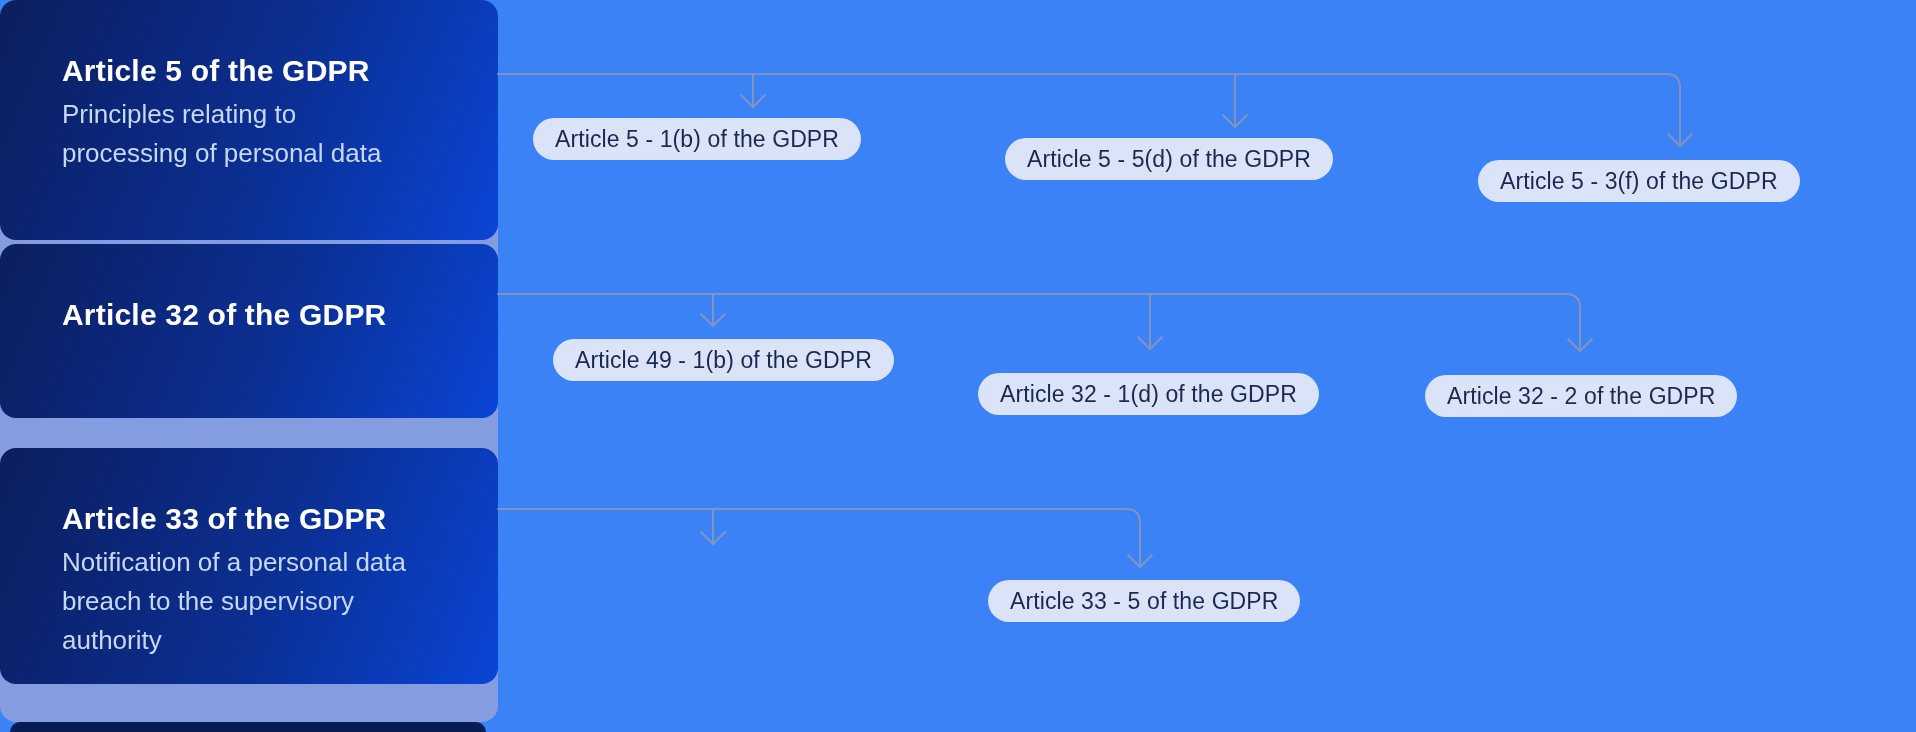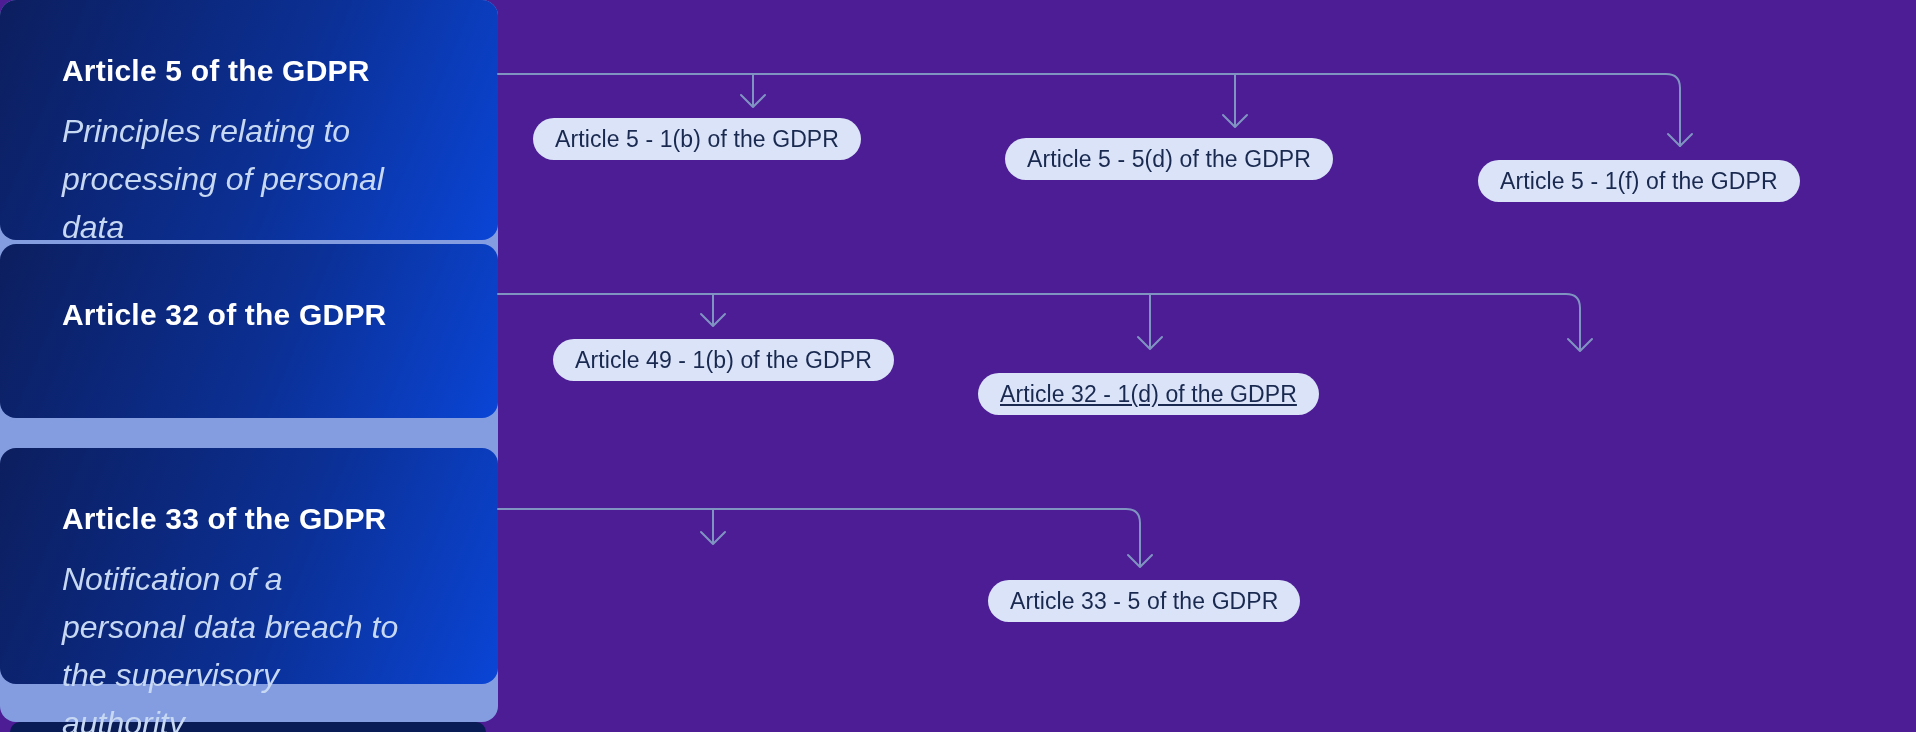--- a/index.html
+++ b/index.html
@@ -4,21 +4,21 @@
 <style>
   html, body { margin: 0; padding: 0; }
   body {
     font-family: "Liberation Sans", sans-serif;
     background: #e9edf5;
   }
   .canvas {
     position: relative;
     width: 1916px;
     height: 732px;
-    background: #4c1d95;
+    background: #3b82f6;
     overflow: hidden;
   }
 
   
   .stack-backing {
     position: absolute;
     left: 0; top: 0;
     width: 498px; height: 722px;
     background: #849de0;
     border-radius: 16px;
@@ -47,27 +47,26 @@
   .card-3 { top: 448px; height: 236px; }
 
   .card-title {
     color: #ffffff;
     font-size: 30px;
     font-weight: bold;
     letter-spacing: 0.2px;
     line-height: 1.15;
   }
   .card-subtitle {
-    margin-top: 18px;
+    margin-top: 6px;
     max-width: 348px;
     color: #c7d8f3;
-    font-size: 32px;
+    font-size: 26px;
     font-weight: normal;
     line-height: 1.5;
-    font-style: italic;
   }
 
   .connectors {
     position: absolute;
     left: 0; top: 0;
     width: 1916px; height: 732px;
     pointer-events: none;
   }
   .connectors path {
     fill: none;
@@ -89,21 +88,21 @@
     font-size: 23px;
     letter-spacing: 0.1px;
     white-space: nowrap;
   }
 
   
   .pill-0-0 { left: 533px;  top: 118px; }
   .pill-0-1 { left: 1005px; top: 138px; }
   .pill-0-2 { left: 1478px; top: 160px; }
   .pill-1-0 { left: 553px;  top: 339px; }
-  .pill-1-1 { left: 978px;  top: 373px; text-decoration: underline; }
+  .pill-1-1 { left: 978px;  top: 373px; }
   .pill-1-2 { left: 1425px; top: 375px; }
   .pill-2-0 { left: 550px;  top: 555px; }
   .pill-2-1 { left: 988px;  top: 580px; }
 </style>
 </head>
 <body>
 
 <div class="canvas">
 
   <div class="stack-backing"></div>
@@ -144,18 +143,19 @@
     <g>
       <path d="M498 509 H1126 Q1140 509 1140 523 V566"></path>
       <path d="M1128 555 L1140 567 L1152 555"></path>
       <path d="M713 509 V543"></path>
       <path d="M701 532 L713 544 L725 532"></path>
     </g>
   </svg>
 
   <div class="pill pill-0-0">Article 5 - 1(b) of the GDPR</div>
   <div class="pill pill-0-1">Article 5 - 5(d) of the GDPR</div>
-  <div class="pill pill-0-2">Article 5 - 1(f) of the GDPR</div>
+  <div class="pill pill-0-2">Article 5 - 3(f) of the GDPR</div>
   <div class="pill pill-1-0">Article 49 - 1(b) of the GDPR</div>
   <div class="pill pill-1-1">Article 32 - 1(d) of the GDPR</div>
+  <div class="pill pill-1-2">Article 32 - 2 of the GDPR</div>
   <div class="pill pill-2-1">Article 33 - 5 of the GDPR</div>
 
 </div>
 
 </body></html>

